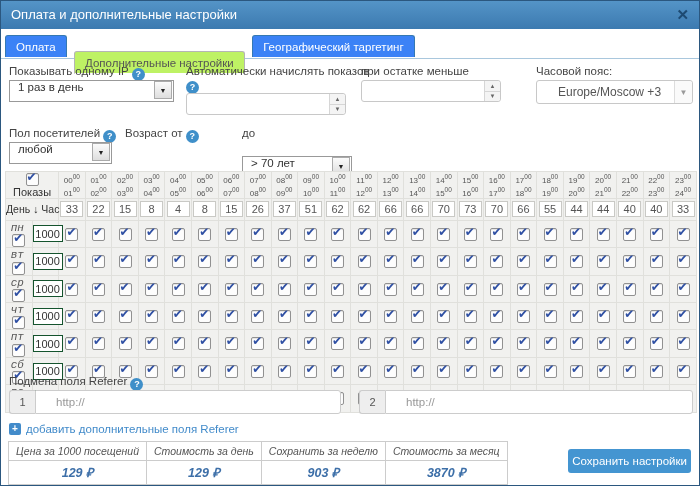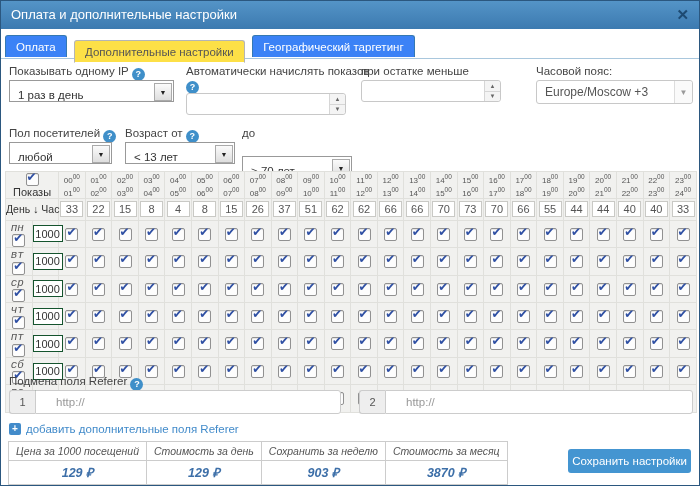--- a/index.html
+++ b/index.html
@@ -11,39 +11,39 @@
   
   .titlebar{height:28px;background:linear-gradient(180deg,#5494c7,#3c7ab0);color:#fff;
     font-size:13px;line-height:28px;padding:0 10px;display:flex;}
   .titlebar .close{margin-left:auto;color:#1d4a72;font-weight:bold;font-size:15px;cursor:pointer;line-height:28px;}
 
   
   .tabbar{height:30px;padding:5px 0 0 4px;border-bottom:1px solid #a9c7dd;background:#fff;}
   .tab{display:inline-block;padding:5px 10px 4px;font-size:11.5px;margin-right:3px;
     border-radius:3px 3px 0 0;cursor:pointer;vertical-align:bottom;}
   .tab-blue{background:#3b82f6;color:#fff;border:1px solid #3579b2;border-bottom:none;}
-  .tab-active{background:#fde047;color:#555;border:1px solid #b5b5b5;border-bottom:1px solid #fff;position:relative;top:6px;}
+  .tab-active{background:#bef264;color:#555;border:1px solid #b5b5b5;border-bottom:1px solid #fff;position:relative;top:17px;}
 
   .content{position:relative;height:428px;font-size:11.5px;color:#444;}
   .lbl{position:absolute;font-size:11.5px;color:#444;white-space:nowrap;}
   .help{display:inline-block;width:13px;height:13px;border-radius:50%;background:#3f8fc9;color:#fff;
     font-size:9px;line-height:13px;text-align:center;font-weight:bold;vertical-align:-2px;}
 
   
-  .selc{position:absolute;height:22px;border:1px solid #999;background:#fff;display:flex;align-items:flex-end;
+  .selc{position:absolute;height:22px;border:1px solid #999;background:#fff;display:flex;align-items:flex-start;
     font-size:11.5px;color:#333;cursor:pointer;}
   .selc .txt{padding-left:8px;}
   .selc .btn{margin-left:auto;width:18px;height:18px;margin-right:1px;border:1px solid #aaa;
     background:linear-gradient(#fbfbfb,#dedede);display:flex;align-items:center;justify-content:center;
     font-size:7px;color:#222;}
 
   
   .selr{position:absolute;height:24px;border:1px solid #c8c8c8;border-radius:3px;background:#fff;display:flex;
     align-items:center;font-size:12px;color:#555;cursor:pointer;}
-  .selr .txt{padding-left:8px;}
+  .selr .txt{padding-left:8px;margin-left:13px;}
   .selr .btn{margin-left:auto;width:18px;align-self:stretch;border-left:1px solid #ddd;background:#fafafa;
     border-radius:0 3px 3px 0;display:flex;align-items:center;justify-content:center;font-size:8px;color:#999;}
 
   
   .spin{position:absolute;height:22px;border:1px solid #c8c8c8;border-radius:3px;background:#fff;display:flex;}
   .spin input{flex:1;border:none;outline:none;padding:0 6px;font-size:11.5px;min-width:0;background:transparent;}
   .spin .col{width:16px;border-left:1px solid #d6d6d6;display:flex;flex-direction:column;background:#f4f4f4;border-radius:0 3px 3px 0;}
   .spin .col span{flex:1;display:flex;align-items:center;justify-content:center;font-size:6px;color:#666;cursor:pointer;}
   .spin .col span:first-child{border-bottom:1px solid #d6d6d6;}
 
@@ -147,24 +147,20 @@
       <span class="help">?</span>
     </div>
     <div class="selc" style="left:8px;top:83px;width:103px;">
       <span class="txt">любой</span>
       <span class="btn">▼</span>
     </div>
 
     <div class="lbl" style="left:124px;top:68px;">
       <span>Возраст от</span>
       <span class="help">?</span>
-    </div>
-    <div class="selc" style="left:124px;top:83px;width:110px;">
-      <span class="txt">&lt; 13 лет</span>
-      <span class="btn">▼</span>
     </div>
 
     <div class="lbl" style="left:241px;top:68px;">до</div>
     <div class="selc" style="left:241px;top:97px;width:110px;">
       <span class="txt">&gt; 70 лет</span>
       <span class="btn">▼</span>
     </div>
 
     <table class="htable">
         <tbody>

